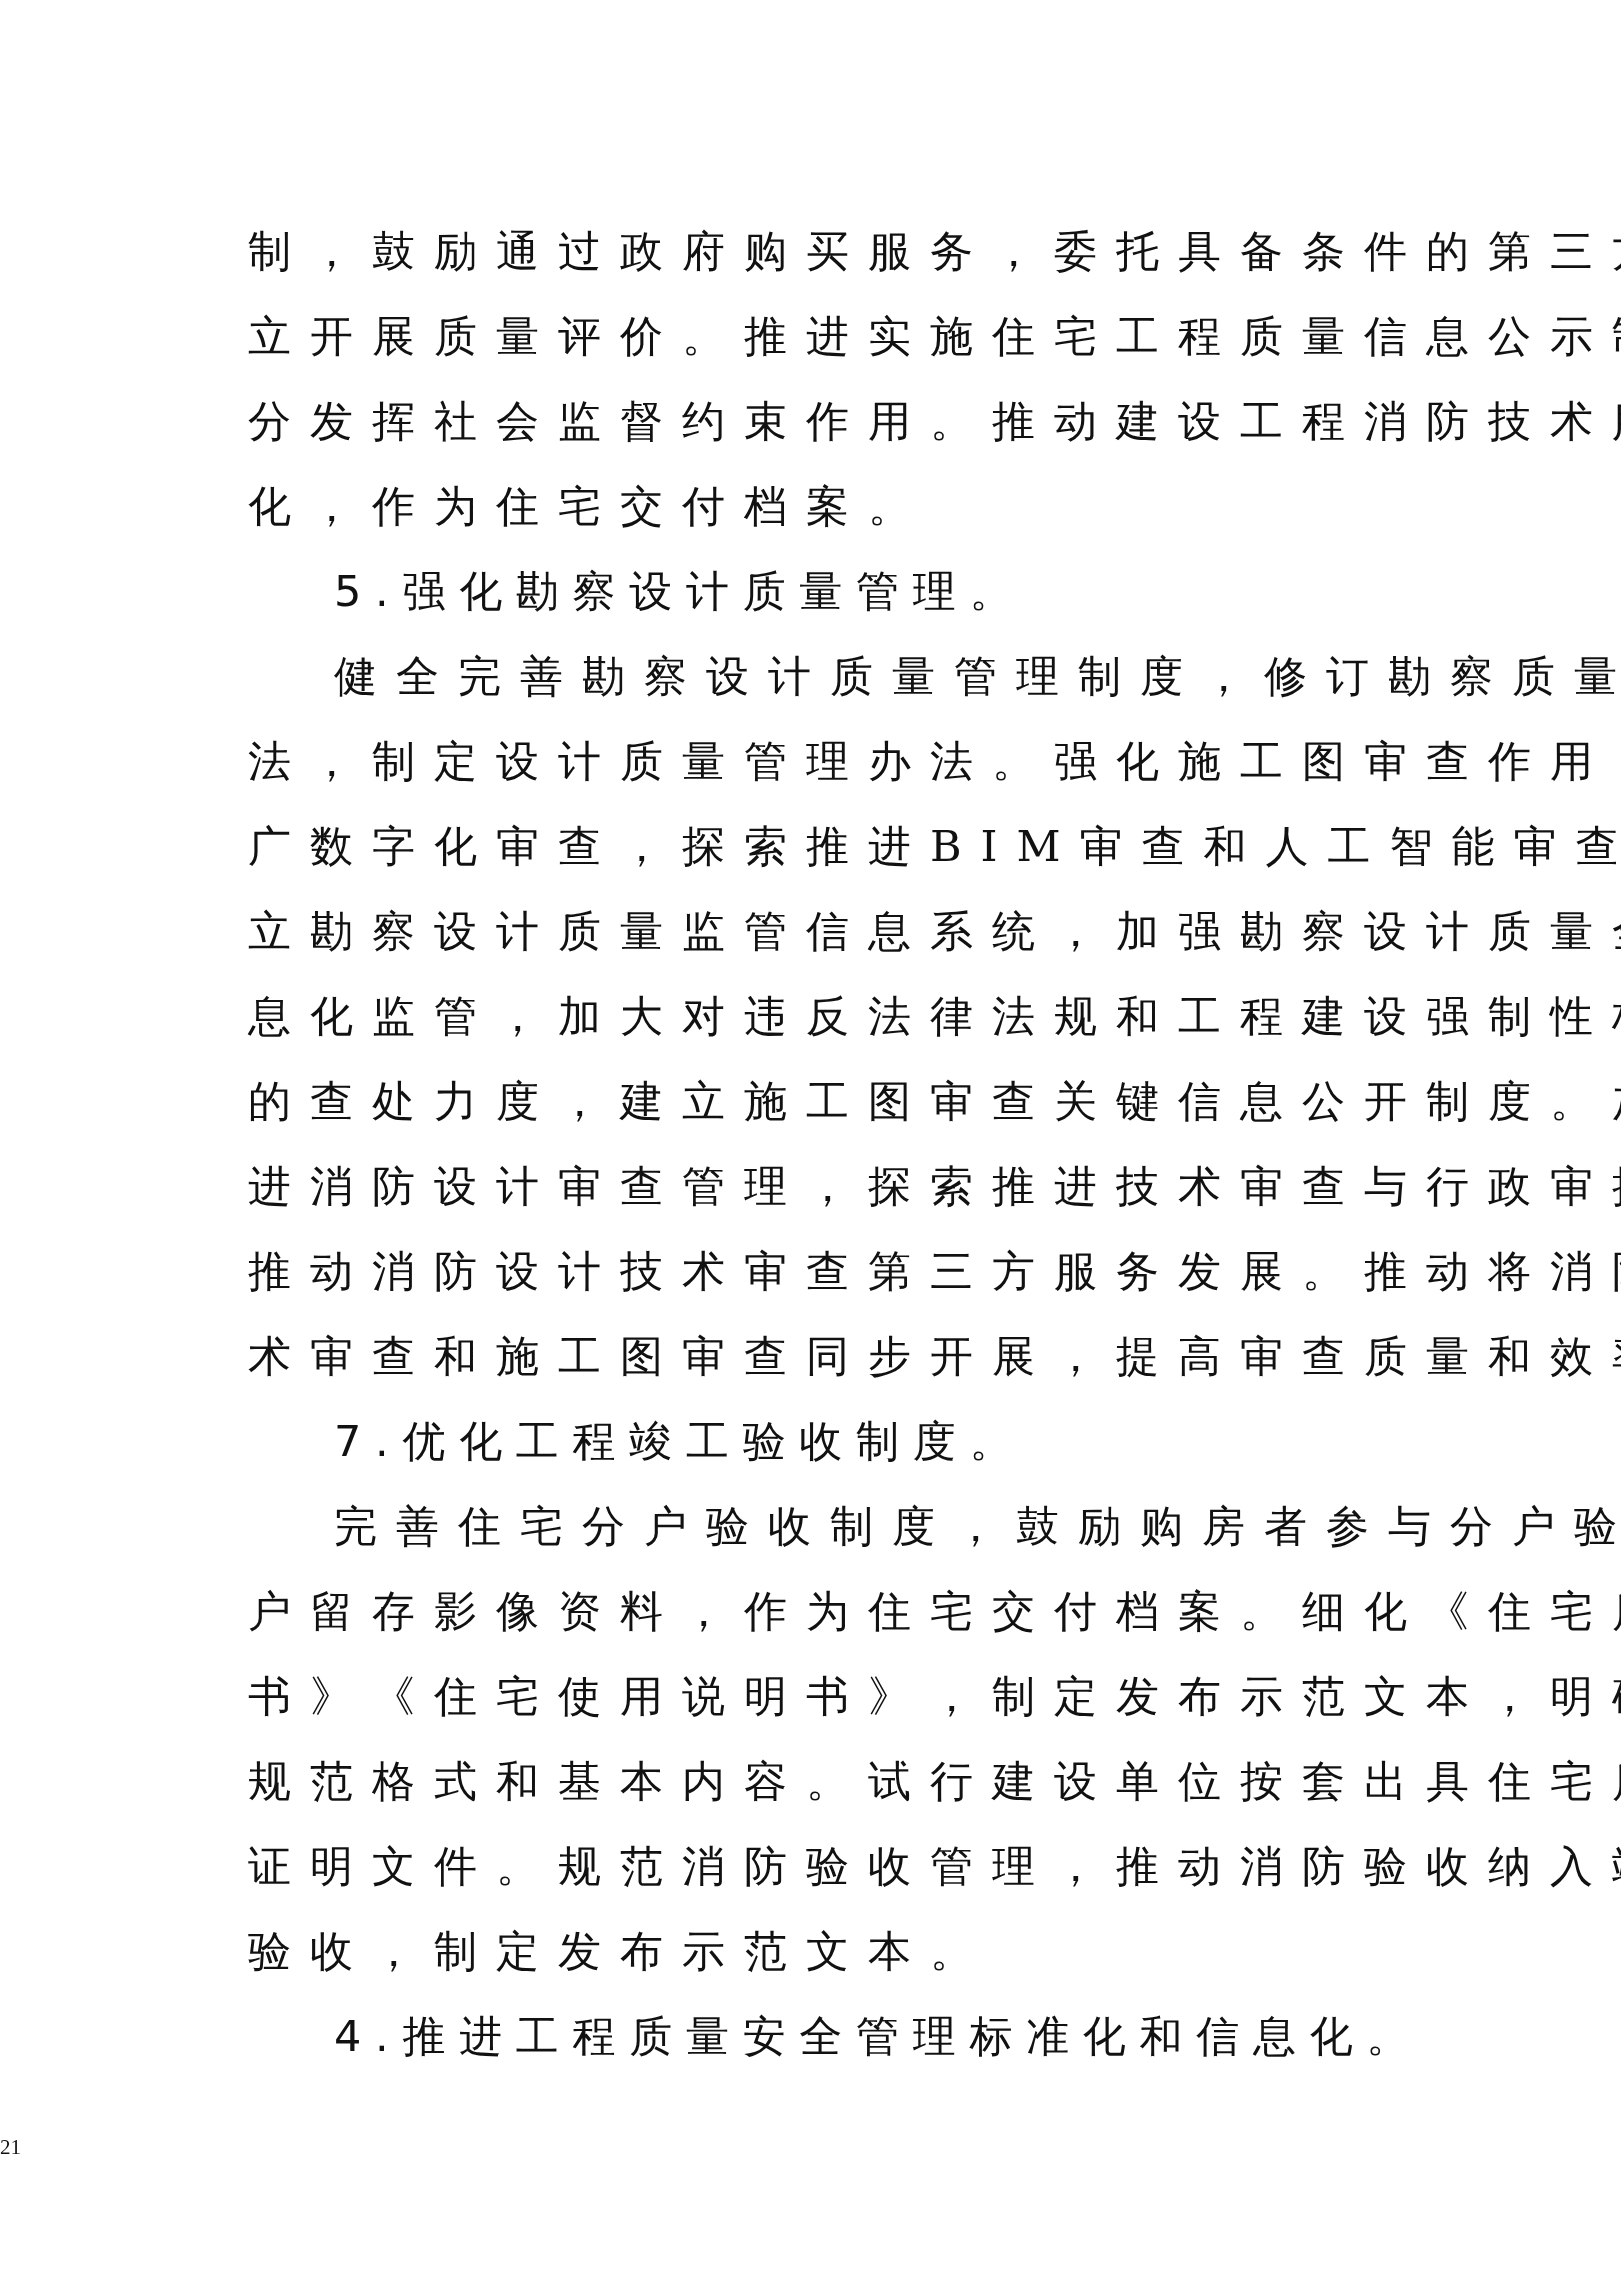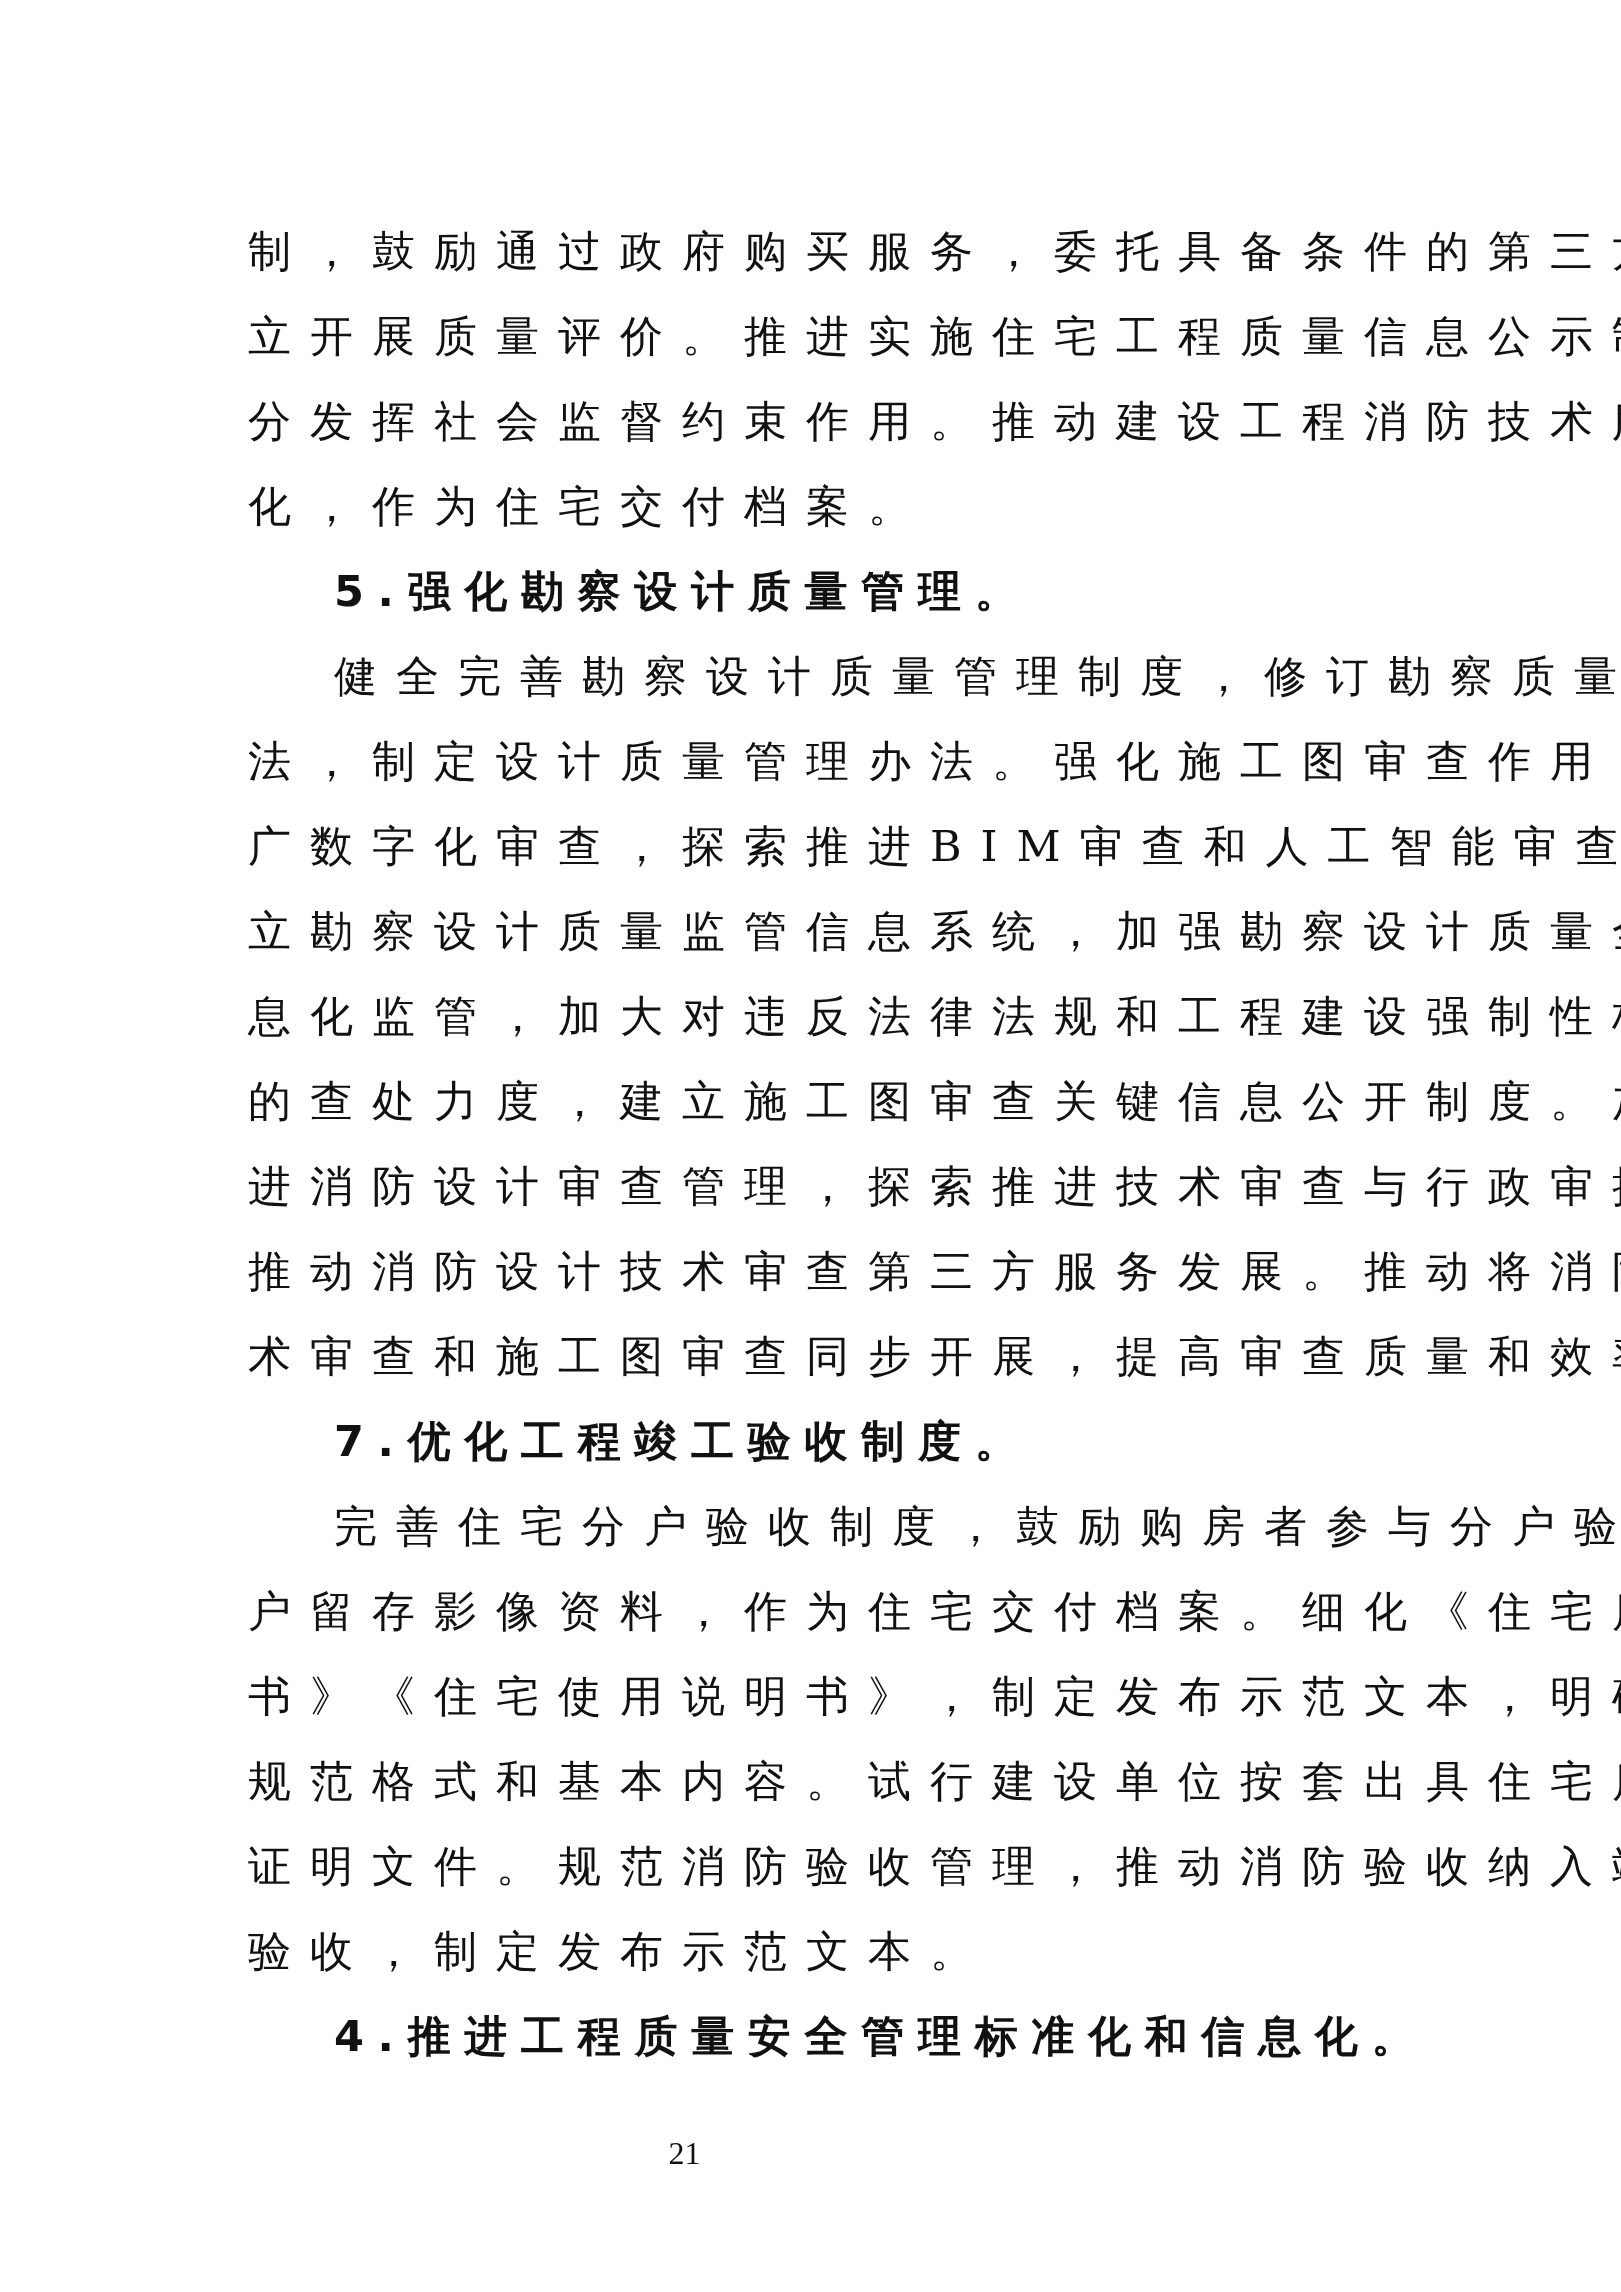--- a/index.html
+++ b/index.html
@@ -5,24 +5,24 @@
   html, body { margin:0; padding:0; background:#ffffff; }
   body { width:1621px; height:2293px; position:relative; overflow:hidden; }
   .page { position:absolute; left:0; top:0; width:1621px; height:2293px; background:#fff; }
   .content {
     position:absolute; left:248px; top:209px; width:1127px;
     font-family:"DejaVu Serif", "Liberation Serif", serif;
     font-size:43px; line-height:85px; color:#111;
   }
   .line { display:block; height:85px; white-space:nowrap; letter-spacing:19px; }
   .indent { padding-left:86px; }
-  .heading { font-weight:bold; font-family:"DejaVu Sans", "Liberation Sans", sans-serif; letter-spacing:13.7px; }
+  .heading { font-weight:normal; font-family:"DejaVu Sans", "Liberation Sans", sans-serif; letter-spacing:13.7px; }
   .page-number {
-    position:absolute; left:0; width:1369px; top:2135px; text-align:center;
-    font-family:"Liberation Serif", serif; font-size:32px; color:#111;
+    position:absolute; left:0; width:1369px; top:2135px; text-align:left;
+    font-family:"Liberation Serif", serif; font-size:21px; color:#111;
   }
 </style>
 </head>
 <body>
 
 <div class="page">
   <div class="content">
     <span class="line">制，鼓励通过政府购买服务，委托具备条件的第三方机构独</span>
     <span class="line">立开展质量评价。推进实施住宅工程质量信息公示制度，充</span>
     <span class="line">分发挥社会监督约束作用。推动建设工程消防技术服务市场</span>

